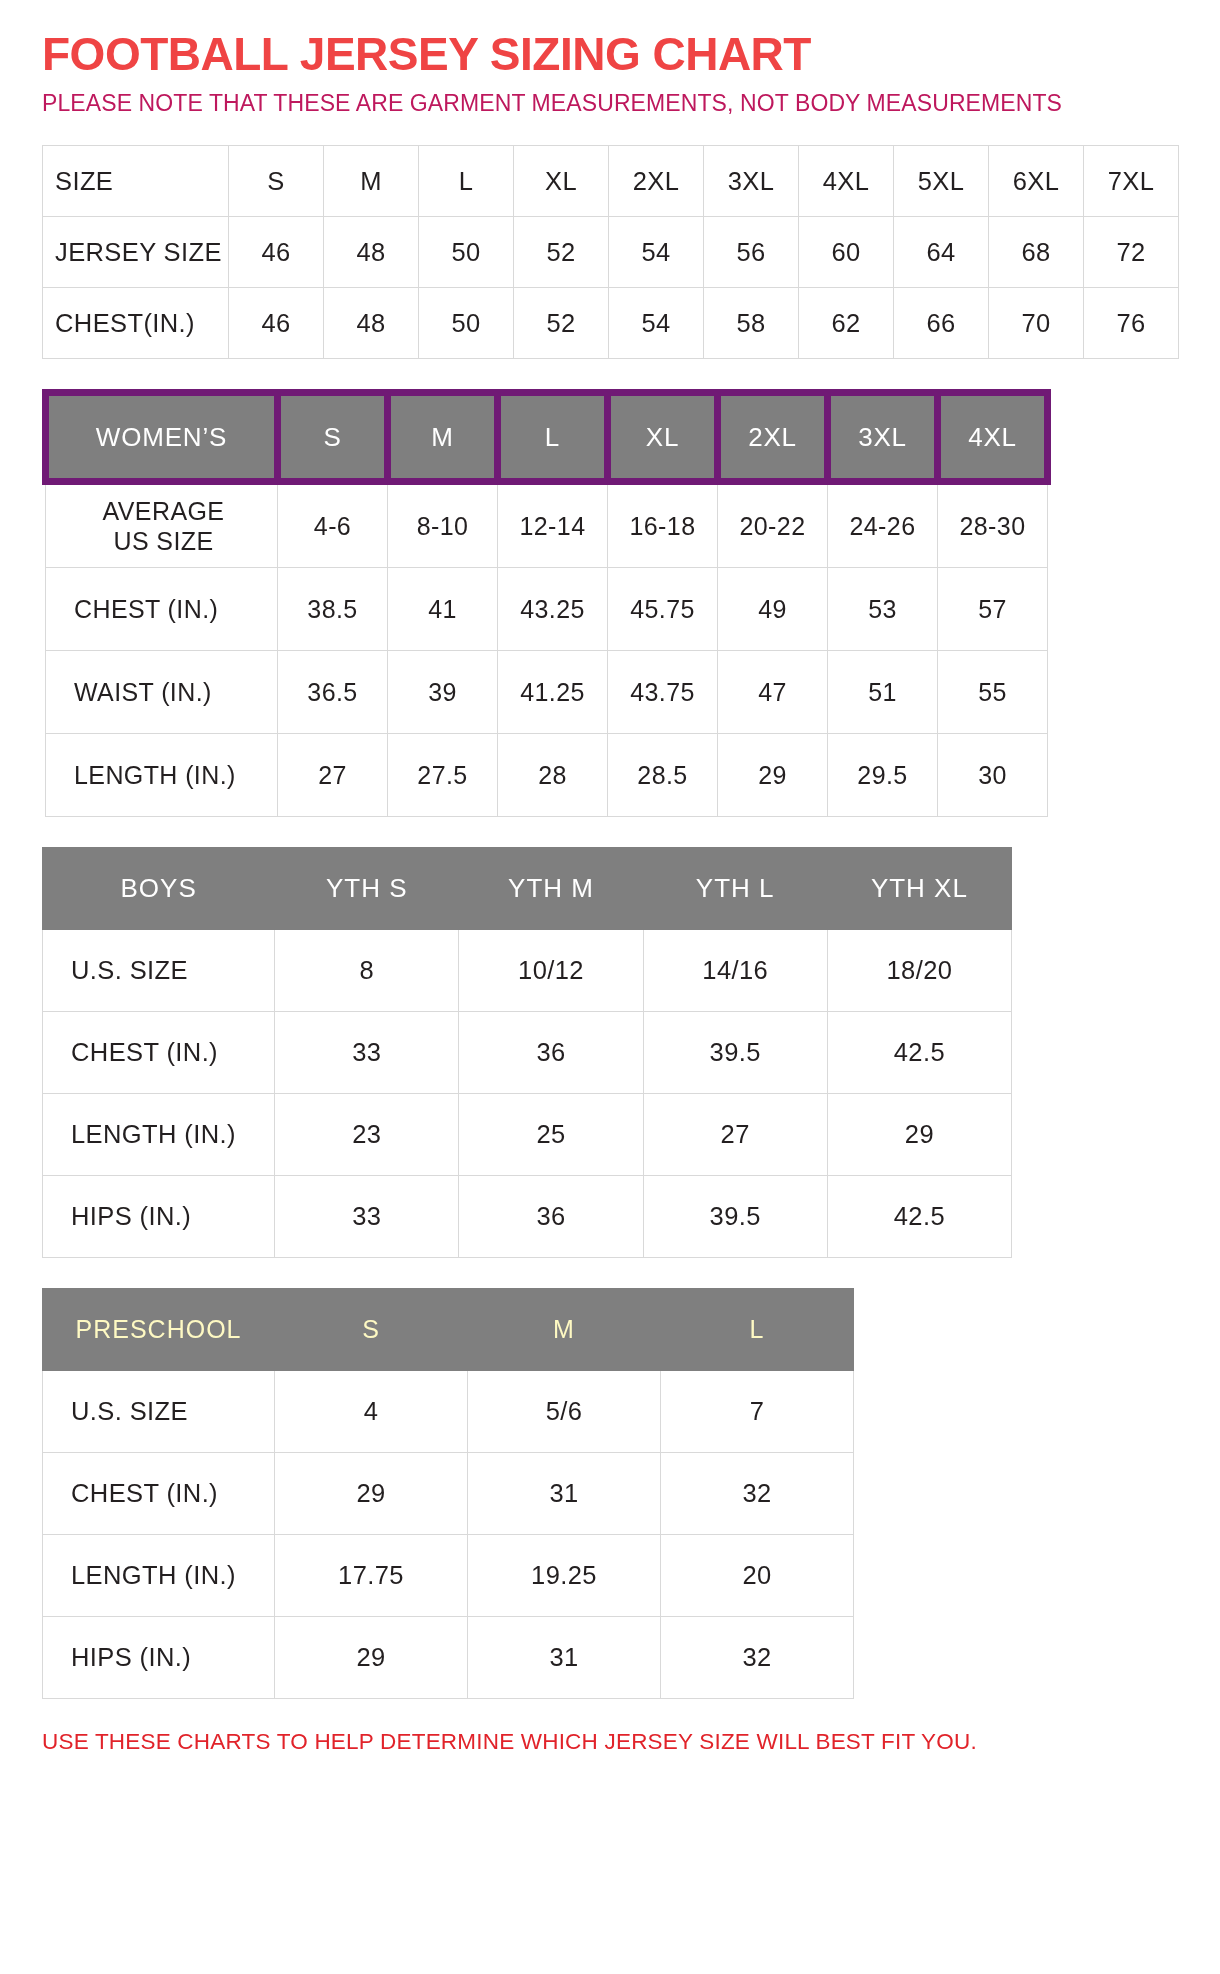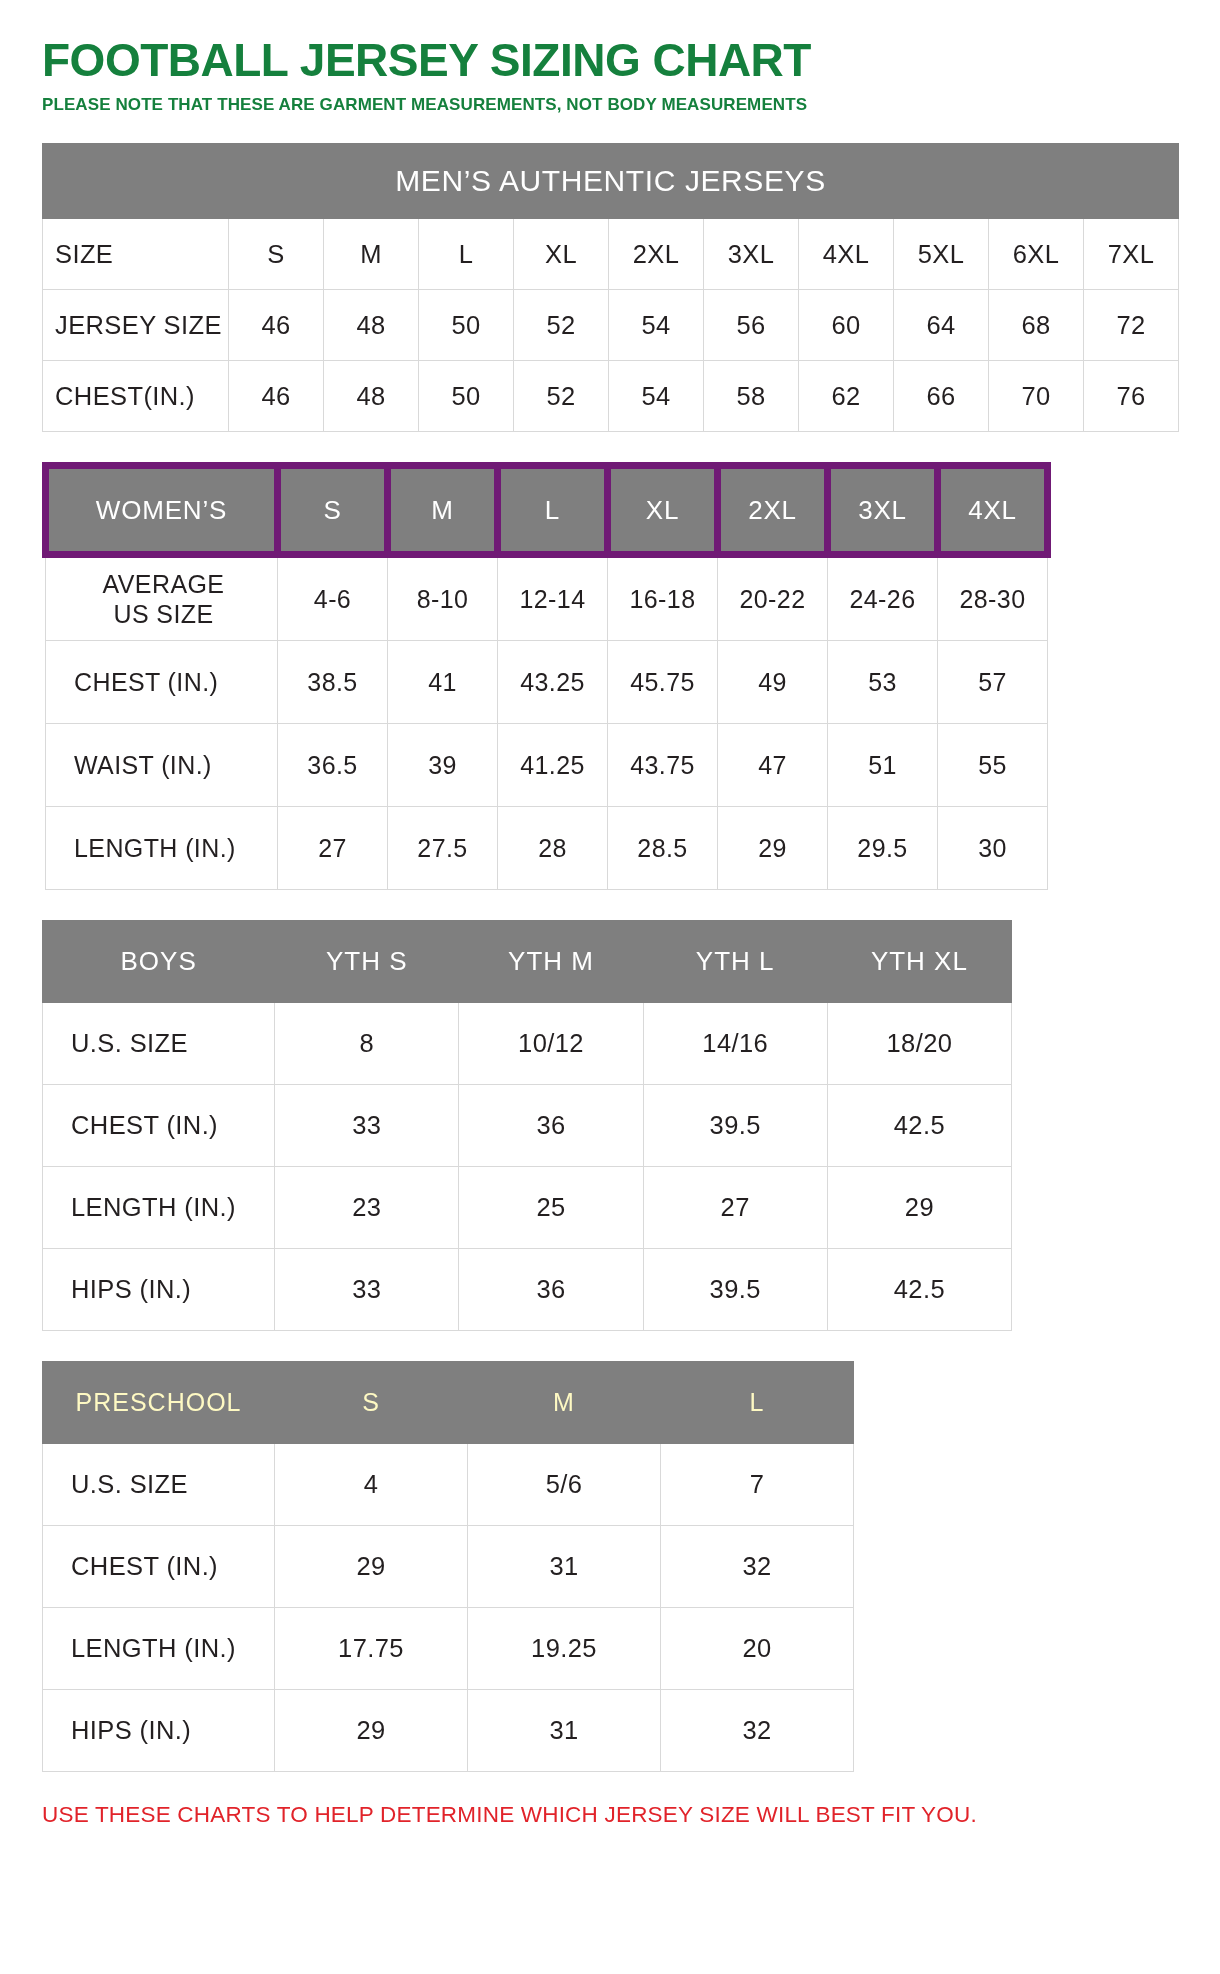--- a/index.html
+++ b/index.html
@@ -16,32 +16,31 @@
   }
   .page {
     width: 1220px;
     box-sizing: border-box;
     padding: 26px 42px 0 42px;
   }
   h1.title {
     font-size: 46px;
     font-weight: bold;
     letter-spacing: -0.5px;
-    margin: 10px 0 10px 0;
-    color: #15803d;
+    margin: 4px 0 10px 0;
+    color: #ef4444;
     line-height: 1.05;
   }
   .note {
-    color: #15803d;
-    font-size: 17px;
+    color: #be185d;
+    font-size: 23px;
     line-height: 1.35;
     margin: 0 0 26px 0;
     max-width: 1080px;
     letter-spacing: 0.1px;
-    font-weight: bold;
   }
   table.sz {
     border-collapse: collapse;
     table-layout: fixed;
     margin-bottom: 30px;
   }
   table.sz td, table.sz th {
     border: 1px solid #d9d9d9;
     text-align: center;
     vertical-align: middle;
@@ -159,23 +158,20 @@
         <col style="width:95px">
         <col style="width:95px">
       <col style="width:95px">
         <col style="width:95px">
         <col style="width:95px">
         <col style="width:95px">
       <col style="width:95px">
         <col style="width:95px">
     </colgroup>
     <tbody>
-      <tr class="banner">
-        <td colspan="11">MEN’S AUTHENTIC JERSEYS</td>
-      </tr>
 
       <tr>
         <td class="rowlabel">SIZE</td>
         <td>S</td>
         <td>M</td>
         <td>L</td>
         <td>XL</td>
         <td>2XL</td>
         <td>3XL</td>
         <td>4XL</td>

